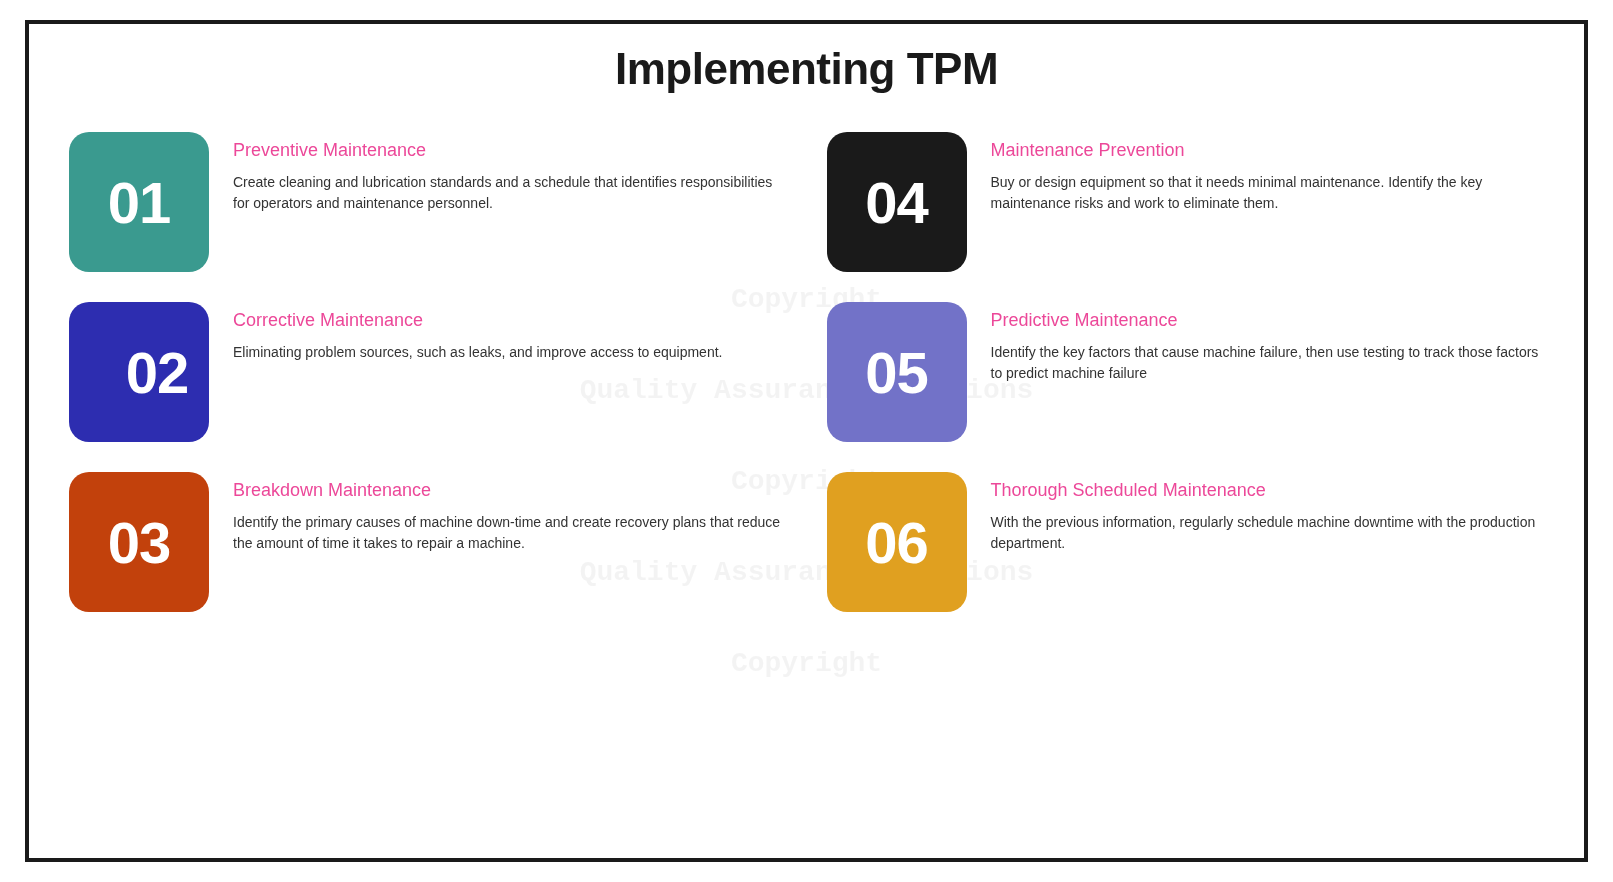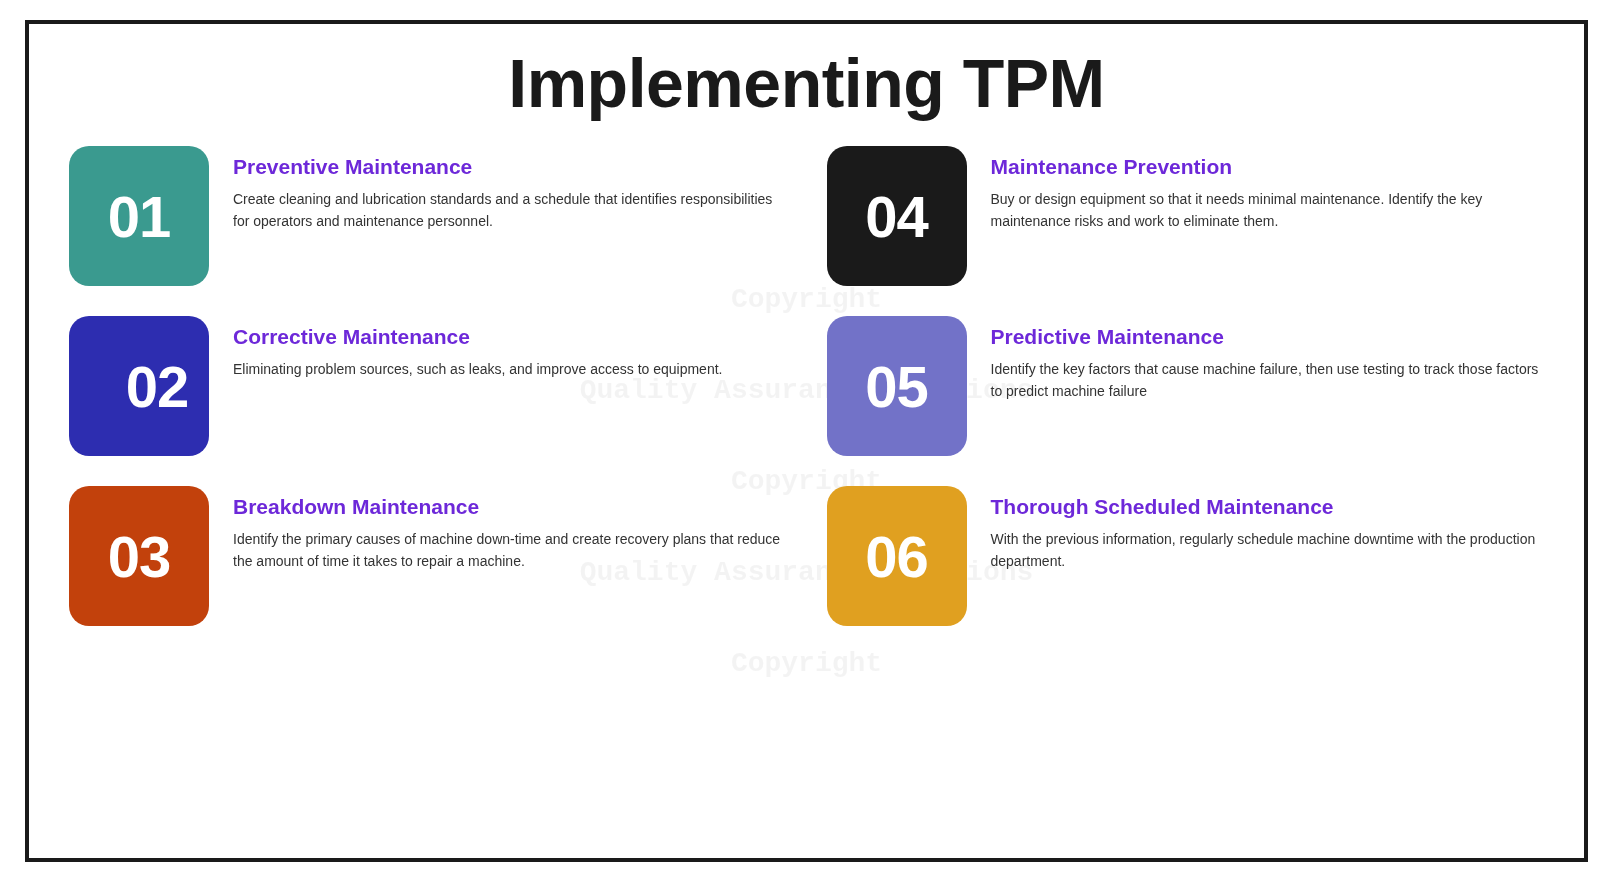--- a/index.html
+++ b/index.html
@@ -17,24 +17,24 @@
       height: 842px;
       border: 4px solid #1a1a1a;
       margin: 20px auto;
       background: #fff;
       position: relative;
       padding: 20px 40px 20px 40px;
     }
 
     .page-title {
       text-align: center;
-      font-size: 68px;
+      font-size: 44px;
       font-weight: 900;
       color: #1a1a1a;
-      margin-bottom: 14px;
+      margin-bottom: 28px;
       letter-spacing: -0.5px;
     }
 
     .watermark {
       position: absolute;
       top: 0; left: 0; right: 0; bottom: 0;
       display: flex;
       flex-direction: column;
       align-items: center;
       justify-content: center;
@@ -90,23 +90,23 @@
     .box-black   { background: #1a1a1a; }
     .box-purple  { background: #7272c8; }
     .box-amber   { background: #e0a020; }
 
     .item-text {
       flex: 1;
       padding-top: 8px;
     }
 
     .item-title {
-      font-size: 21px;
-      font-weight: 700;
-      color: #6d28d9;
+      font-size: 18px;
+      font-weight: 400;
+      color: #ec4899;
       margin-bottom: 10px;
       line-height: 1.2;
     }
 
     .item-desc {
       font-size: 14px;
       color: #333;
       line-height: 1.55;
     }
   </style>

